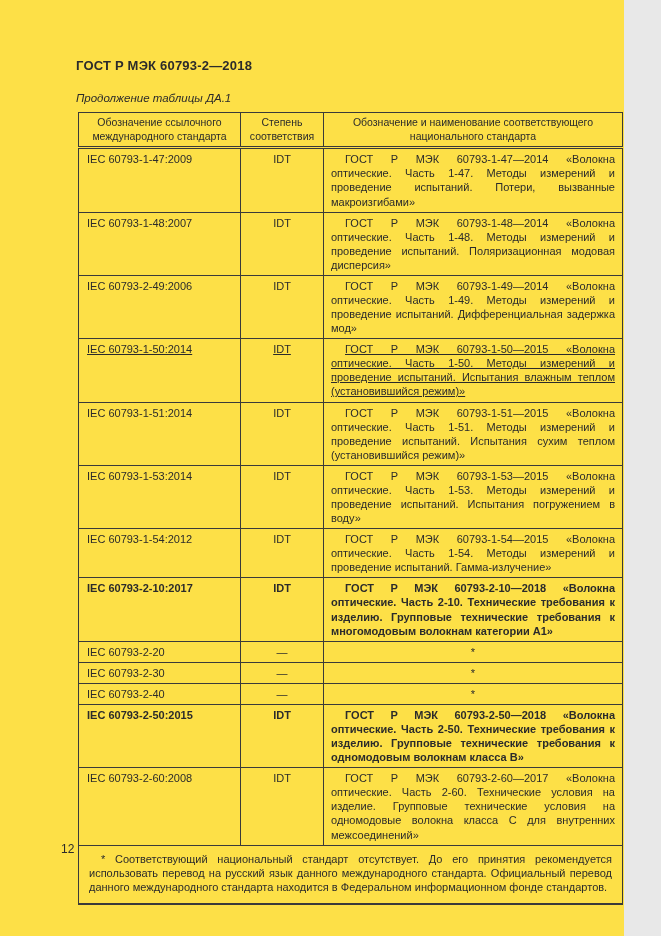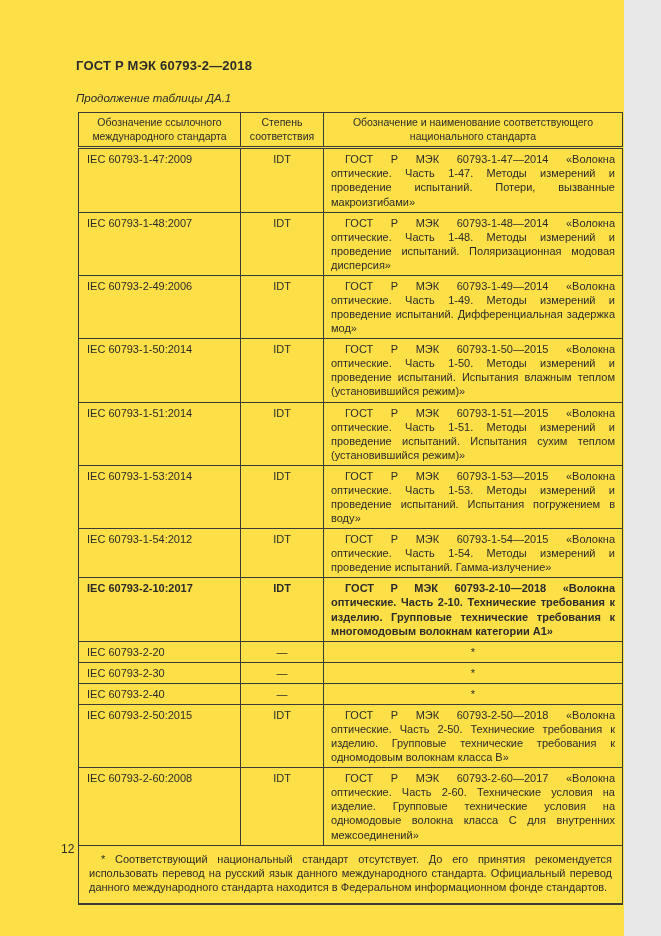--- a/index.html
+++ b/index.html
@@ -130,21 +130,21 @@
             <div class="p">ГОСТ Р МЭК 60793-1-48—2014 «Волокна оптические. Часть 1-48. Методы измерений и проведение испытаний. Поляризационная модовая дисперсия»</div>
           </td>
       </tr>
       <tr style="height:42px;">
         <td class="ref">IEC 60793-2-49:2006</td>
         <td class="deg">IDT</td>
         <td class="name">
             <div class="p">ГОСТ Р МЭК 60793-1-49—2014 «Волокна оптические. Часть 1-49. Методы измерений и проведение испытаний. Дифференциальная задержка мод»</div>
           </td>
       </tr>
-      <tr style="height:42px;">
+      <tr style="height:42px;text-decoration:underline;">
         <td class="ref">IEC 60793-1-50:2014</td>
         <td class="deg">IDT</td>
         <td class="name">
             <div class="p">ГОСТ Р МЭК 60793-1-50—2015 «Волокна оптические. Часть 1-50. Методы измерений и проведение испытаний. Испытания влажным теплом (установившийся режим)»</div>
           </td>
       </tr>
       <tr style="height:43px;">
         <td class="ref">IEC 60793-1-51:2014</td>
         <td class="deg">IDT</td>
         <td class="name">
@@ -180,21 +180,21 @@
       <tr style="height:21px;">
         <td class="ref">IEC 60793-2-30</td>
         <td class="deg">—</td>
         <td class="name star">*</td>
       </tr>
       <tr style="height:20px;">
         <td class="ref">IEC 60793-2-40</td>
         <td class="deg">—</td>
         <td class="name star">*</td>
       </tr>
-      <tr style="height:50px;">
+      <tr style="height:50px;font-weight:bold;">
         <td class="ref">IEC 60793-2-50:2015</td>
         <td class="deg">IDT</td>
         <td class="name">
             <div class="p">ГОСТ Р МЭК 60793-2-50—2018 «Волокна оптические. Часть 2-50. Технические требования к изделию. Групповые технические требования к одномодовым волокнам класса В»</div>
           </td>
       </tr>
       <tr style="height:58px;">
         <td class="ref">IEC 60793-2-60:2008</td>
         <td class="deg">IDT</td>
         <td class="name">

